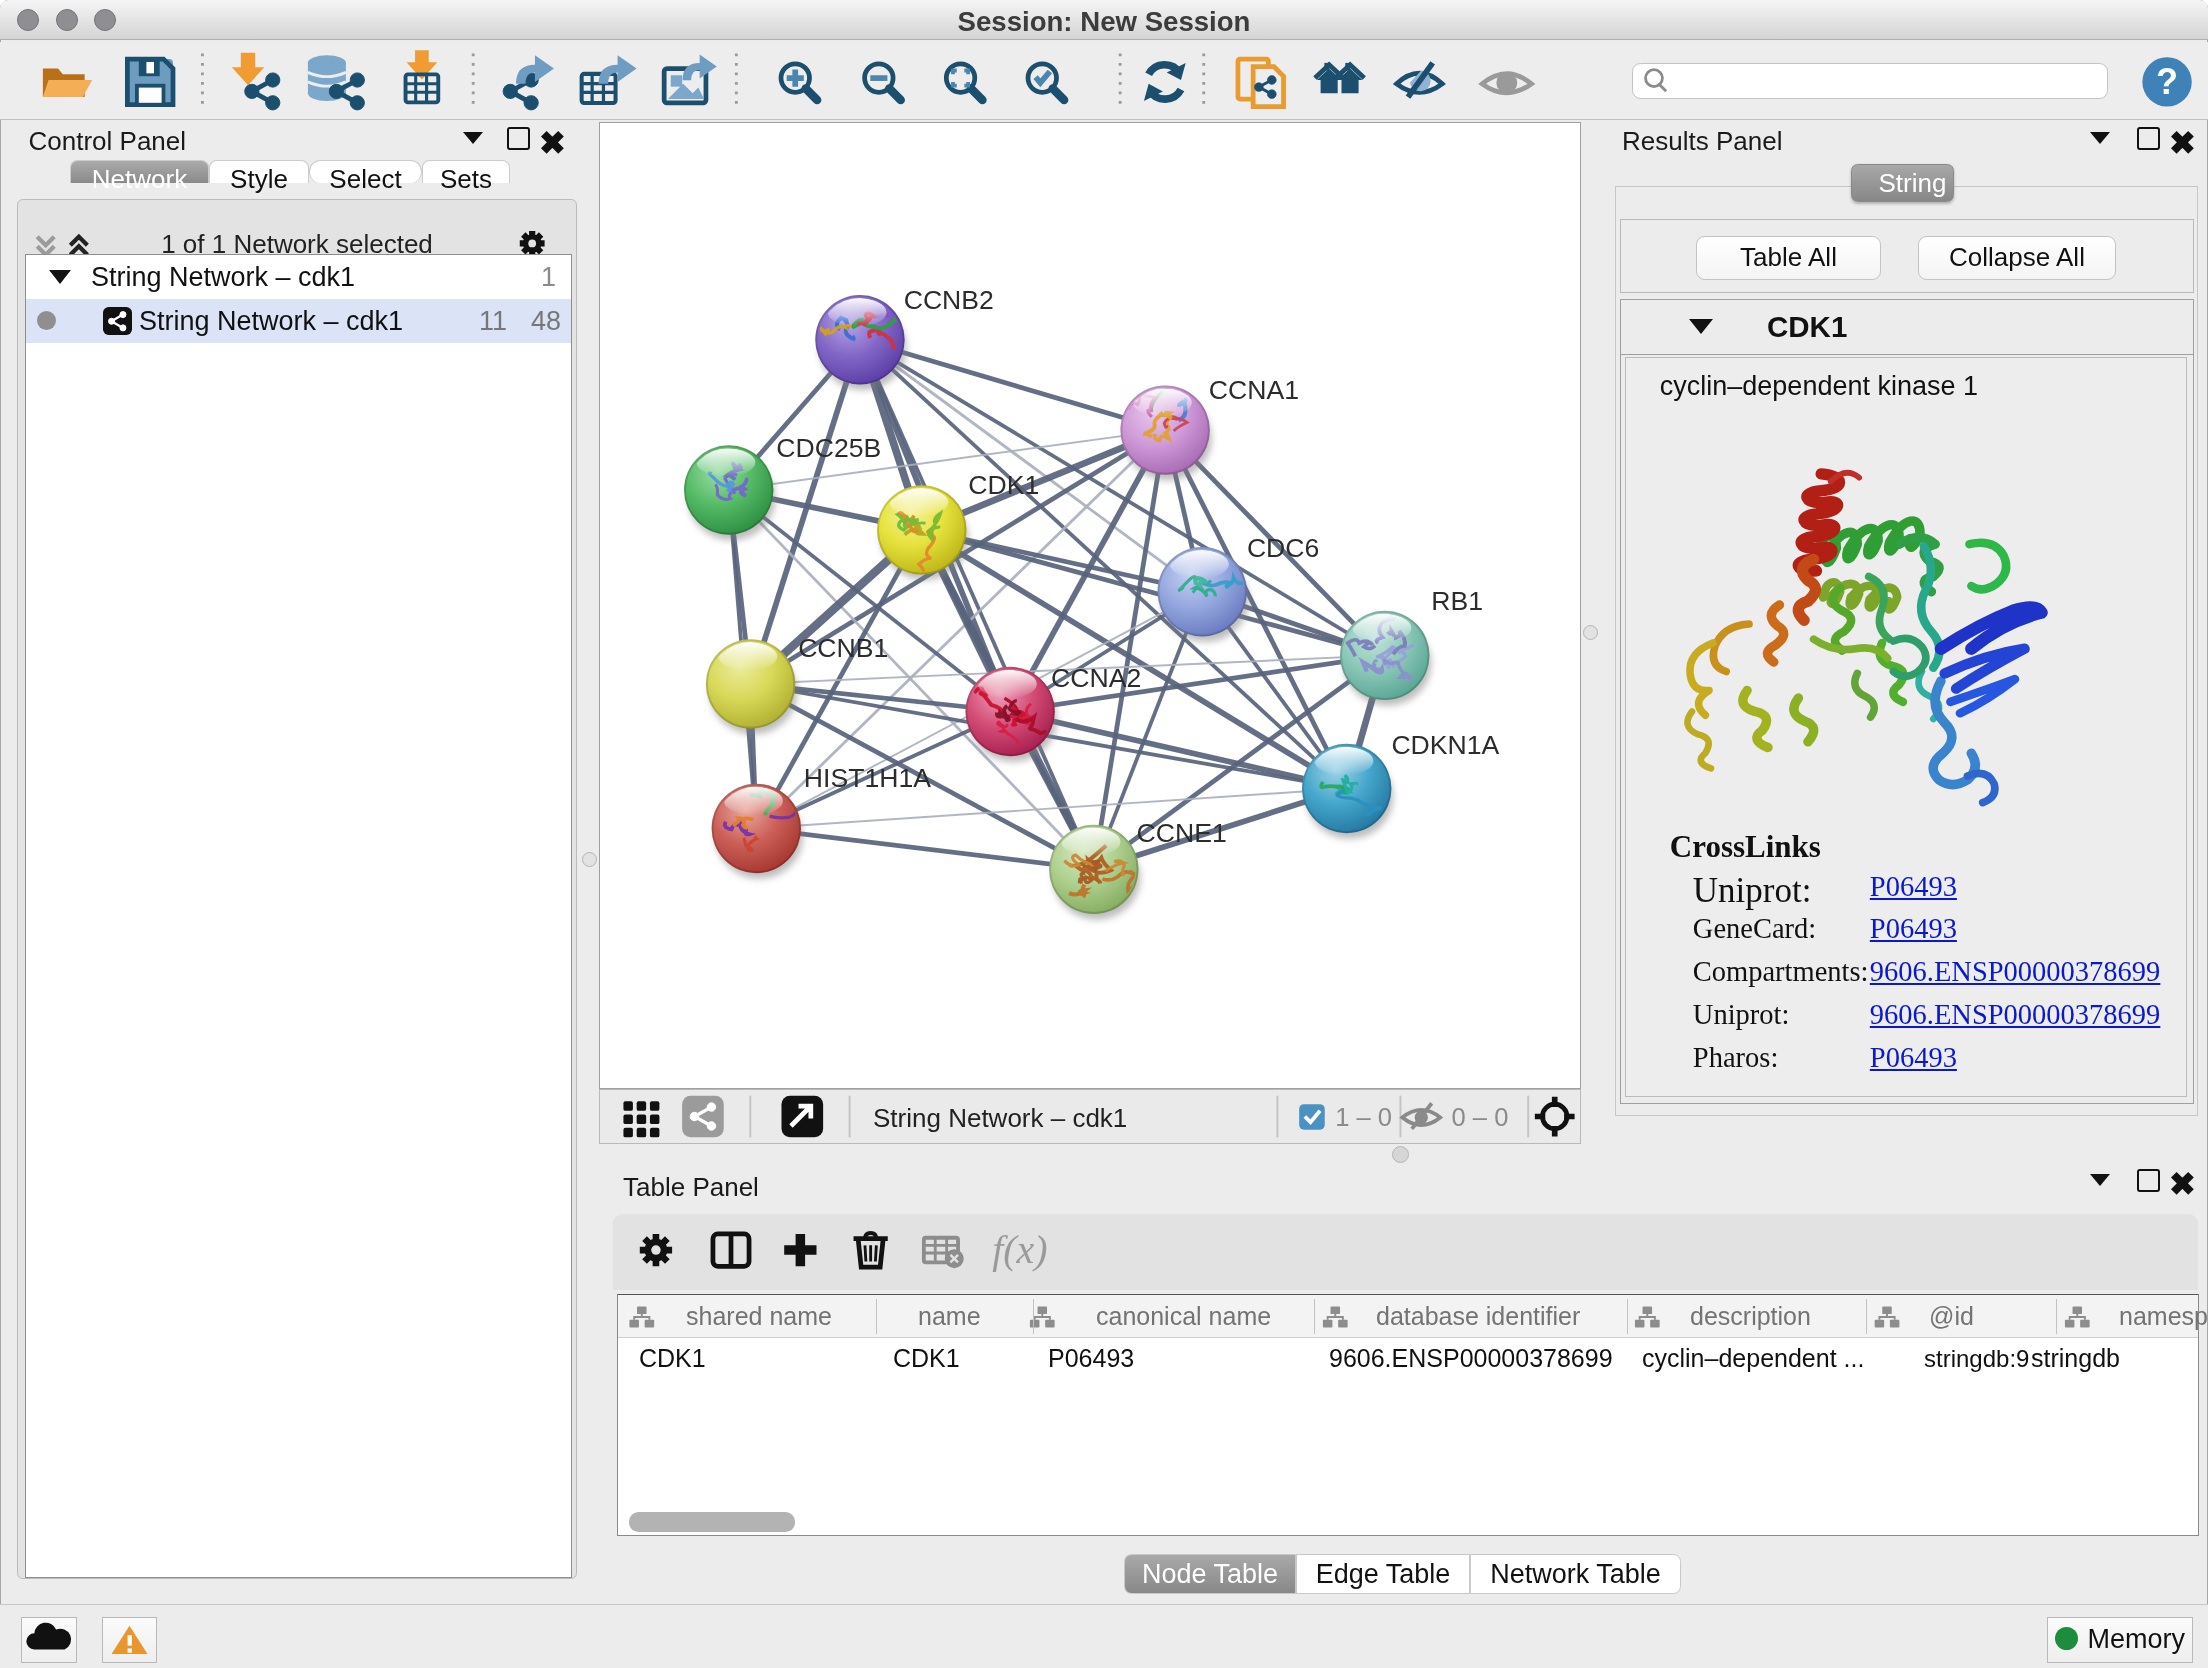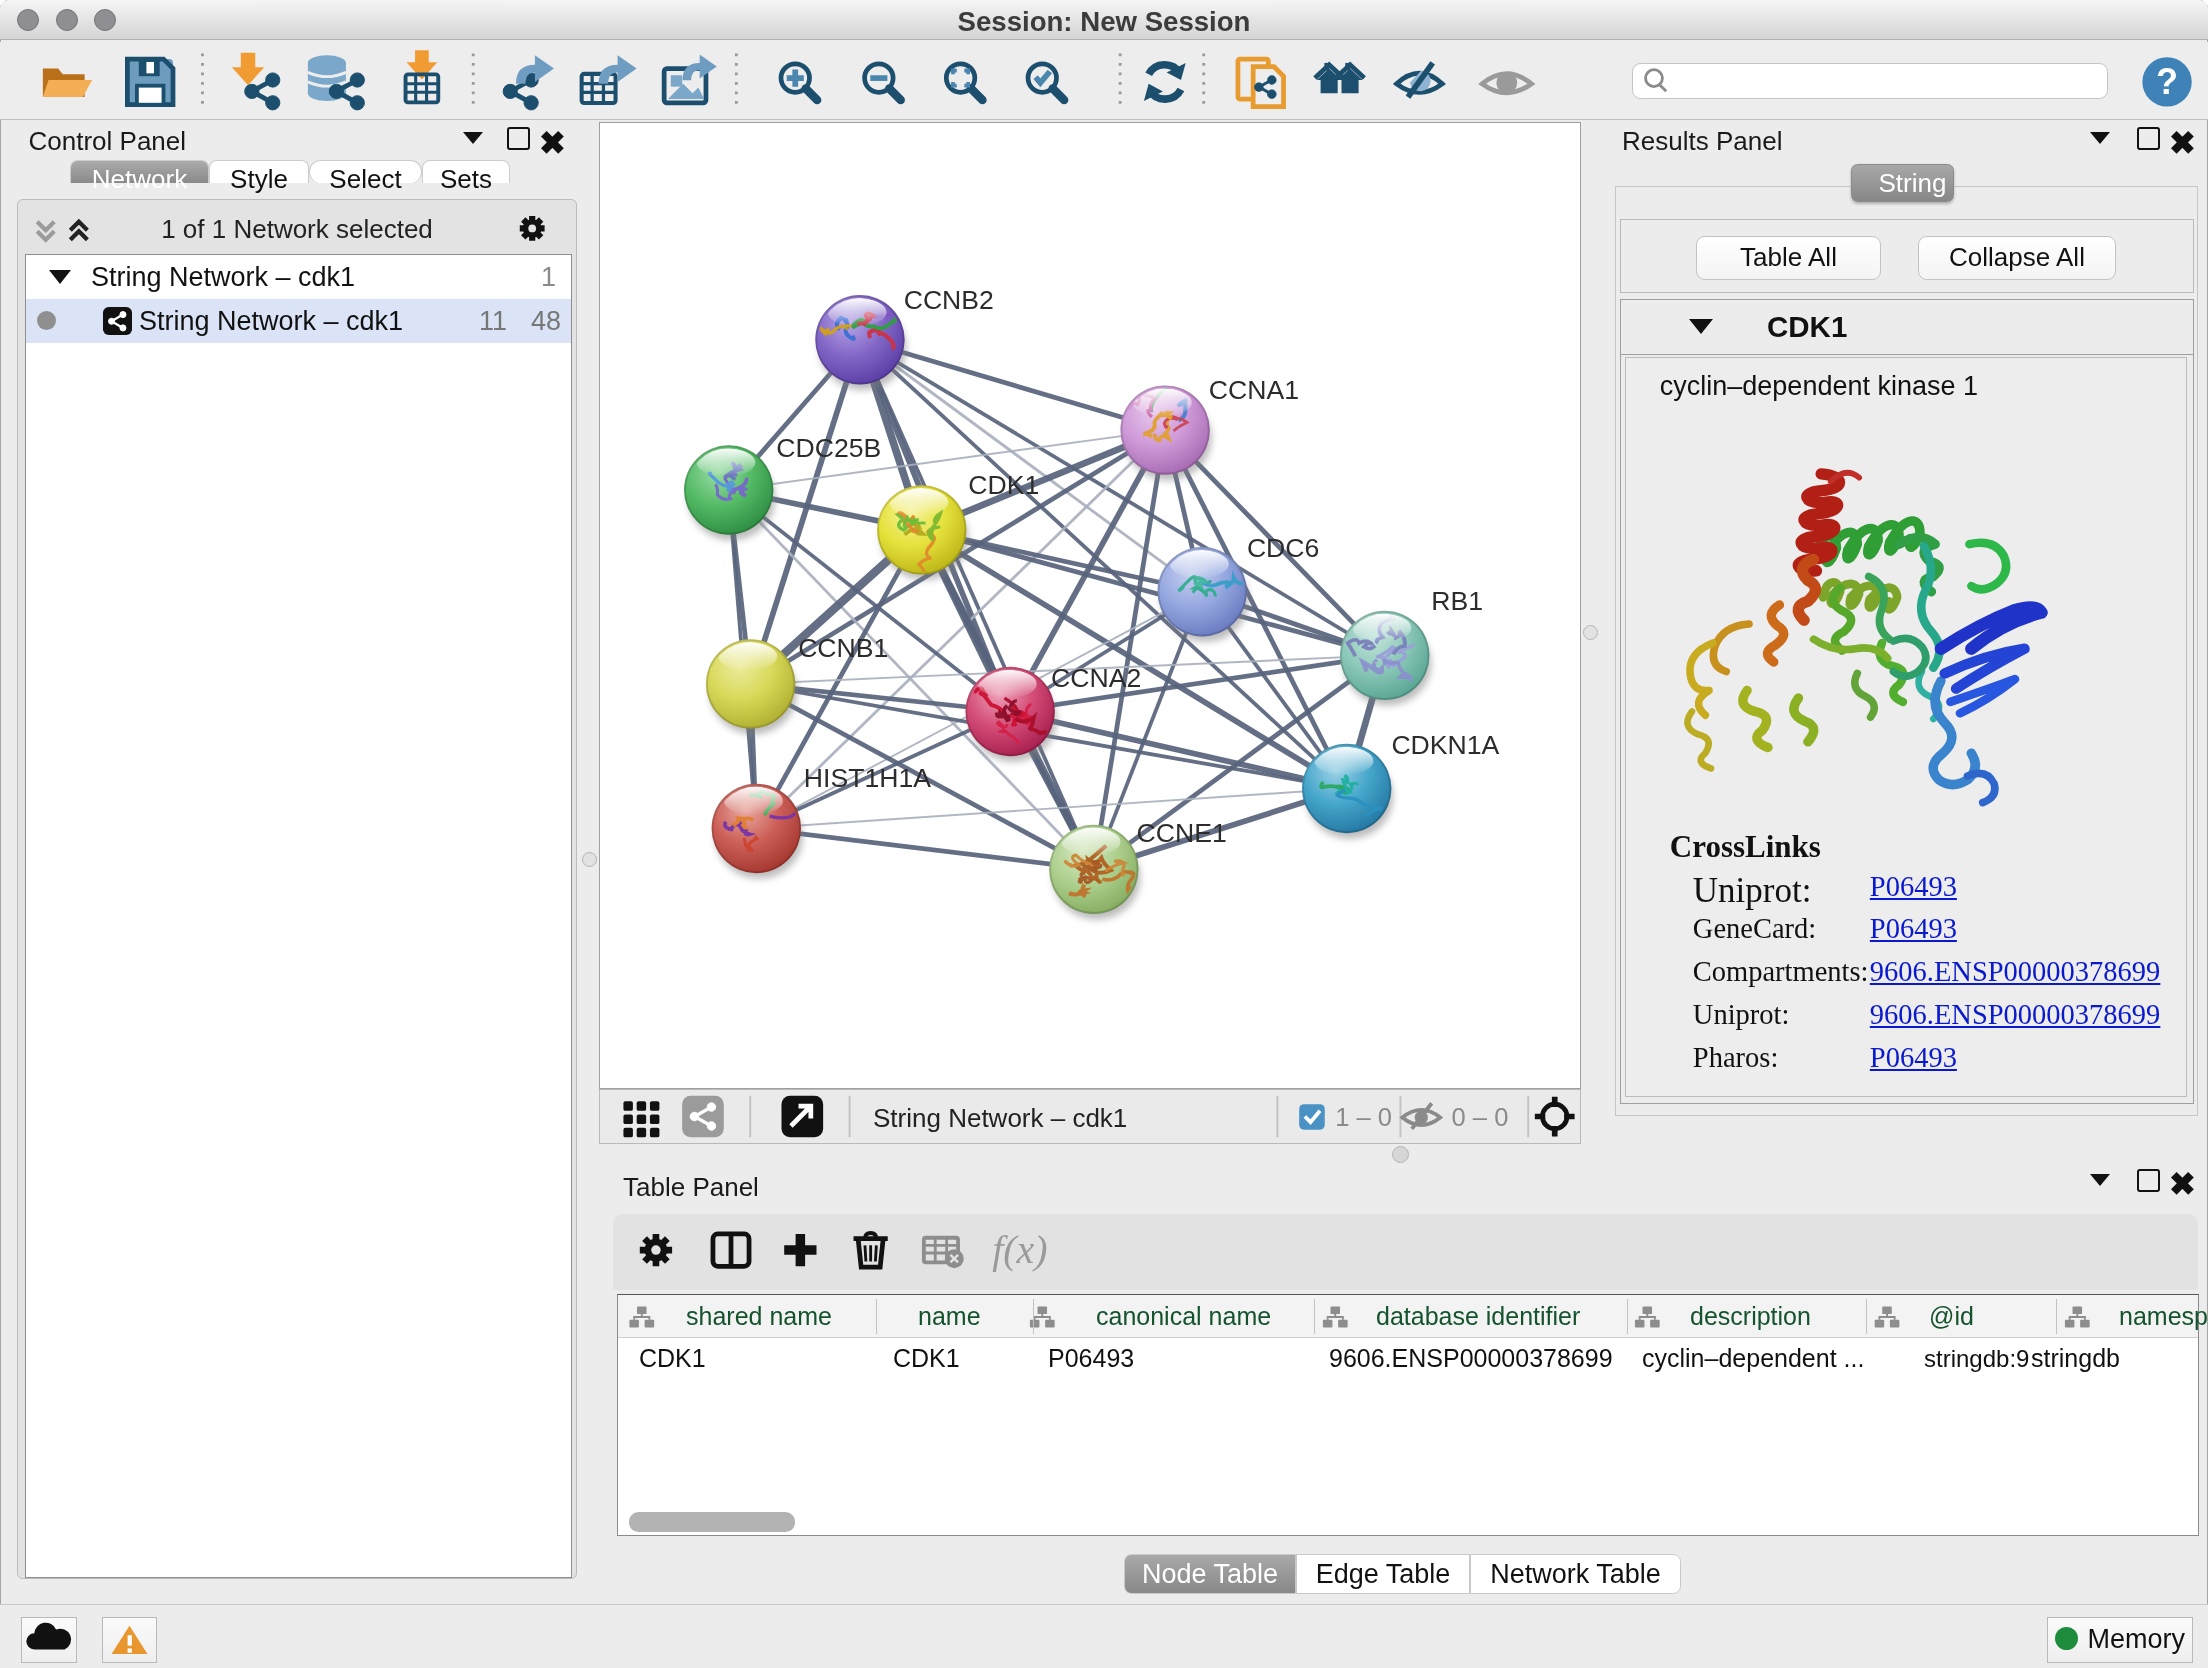--- a/index.html
+++ b/index.html
@@ -12,21 +12,21 @@
 #title { position:absolute; top:5.7px; left:0; width:100%; text-align:center; font-size:27.6px; color:#3c3c3c; font-weight:bold; }
 #toolbar { left:0; top:42px; width:2208px; height:78px; background:#ededed; border-bottom:1.9px solid #c0c0c0; }
 #searchbox { position:absolute; left:1632px; top:63px; width:476px; height:36px; background:#fff; border:1.9px solid #c3c3c3; border-radius:8.6px; }
 
 #cpanel-title { left:28.5px; top:126px; font-size:26px; color:#1a1a1a; }
 .paneltri { width:0; height:0; border-left:10.5px solid transparent; border-right:10.5px solid transparent; border-top:12.4px solid #111; }
 .panelsq { width:23px; height:23px; border:2.9px solid #111; border-radius:2.9px; }
 .tab { position:absolute; background:#fff; border:1px solid #cccccc; border-bottom:none; border-radius:7.6px 7.6px 0 0; text-align:center; font-size:26px; color:#111; line-height:37px; height:23px; }
 .tabsel { background:linear-gradient(#ababab,#8a8a8a); color:#fff; }
 #cp-box { left:17px; top:199px; width:560px; height:1380px; background:#e3e3e3; border:1px solid #bbb; border-radius:5.7px; }
-#cp-head { left:19px; top:201px; width:556px; height:53px; }
+#cp-head { left:19px; top:216px; width:556px; height:53px; }
 #cp-list { left:25px; top:254px; width:547px; height:1324px; background:#fff; border:1px solid #8e8e8e; }
 .row1 { position:absolute; left:0; top:0; width:100%; height:44px; }
 .rowsel { background:#dae4f6; }
 #statusbar { left:0; top:1604px; width:2208px; height:65px; background:#ececec; border-top:1.9px solid #c8c8c8; }
 .sbtn { position:absolute; height:46px; background:linear-gradient(#fbfbfb,#eee); border:1.9px solid #b9b9b9; }
 
 #netview { left:599px; top:122px; width:982px; height:967px; background:#fff; border:1px solid #9f9f9f; }
 #viewbar { left:599px; top:1089px; width:982px; height:55px; background:#eaeaea; border:1px solid #b9b9b9; }
 
 #resultstitle { left:1622px; top:126px; font-size:26px; color:#1a1a1a; }
@@ -36,21 +36,21 @@
 .btn { position:absolute; background:linear-gradient(#ffffff,#f4f4f4); border:1.9px solid #c2c2c2; border-radius:8.6px; font-size:26px; color:#111; text-align:center; }
 #rp-sec { left:1620px; top:299px; width:574px; height:805px; border:1.9px solid #9f9f9f; background:#ececec; }
 #rp-inner { position:absolute; left:3.8px; top:57px; width:562px; height:740px; border:1px solid #bbb; background:#ededed; }
 .serif { font-family:"Liberation Serif", serif; }
 .link { color:#0a19ce; text-decoration:underline; }
 
 #tp-title { left:623px; top:1172px; font-size:26px; color:#1a1a1a; }
 #tp-toolbar { left:613px; top:1214px; width:1585px; height:76px; background:#e2e2e2; border-radius:9.5px 9.5px 0 0; }
 #tp-table { left:617px; top:1294px; width:1582px; height:242px; background:#fff; border:1px solid #8a8a8a; border-top:1.9px solid #555; }
 #tp-header { position:absolute; left:0; top:0; width:100%; height:43px; background:#f3f3f3; border-bottom:1px solid #cfcfcf; }
-.th { position:absolute; top:0; height:43px; font-size:25px; color:#14532d; line-height:43px; }
+.th { position:absolute; top:0; height:43px; font-size:25px; color:#737373; line-height:43px; }
 .colsep { position:absolute; top:3.8px; height:35px; width:0; border-left:1px solid #c2c2c2; }
 .td { position:absolute; top:43px; height:41px; font-size:25px; color:#111; line-height:41px; }
 .btab { position:absolute; top:1554px; height:40px; background:#fff; border:1px solid #c9c9c9; font-size:27px; color:#111; text-align:center; line-height:38px; }
 .btabsel { background:linear-gradient(#a9a9a9,#888888); color:#fff; }
 </style>
 </head>
 <body style="background:#fff;">
 <div id="win">
 <div id="titlebar" class="abs">
   <div class="light" style="left:17px;"></div>

